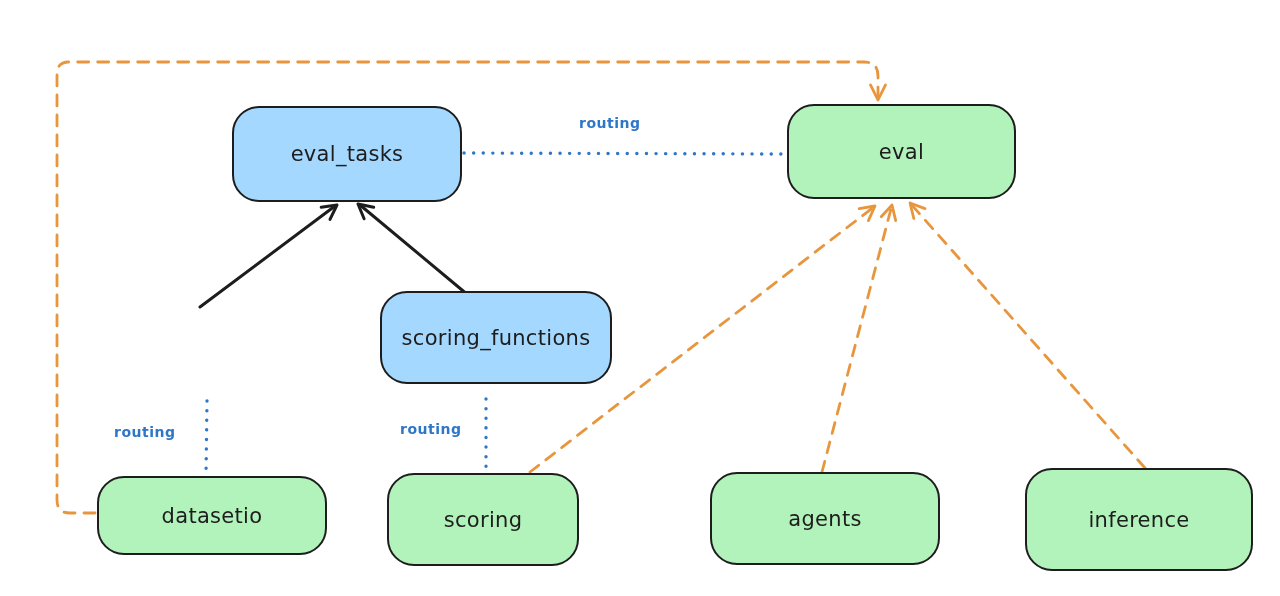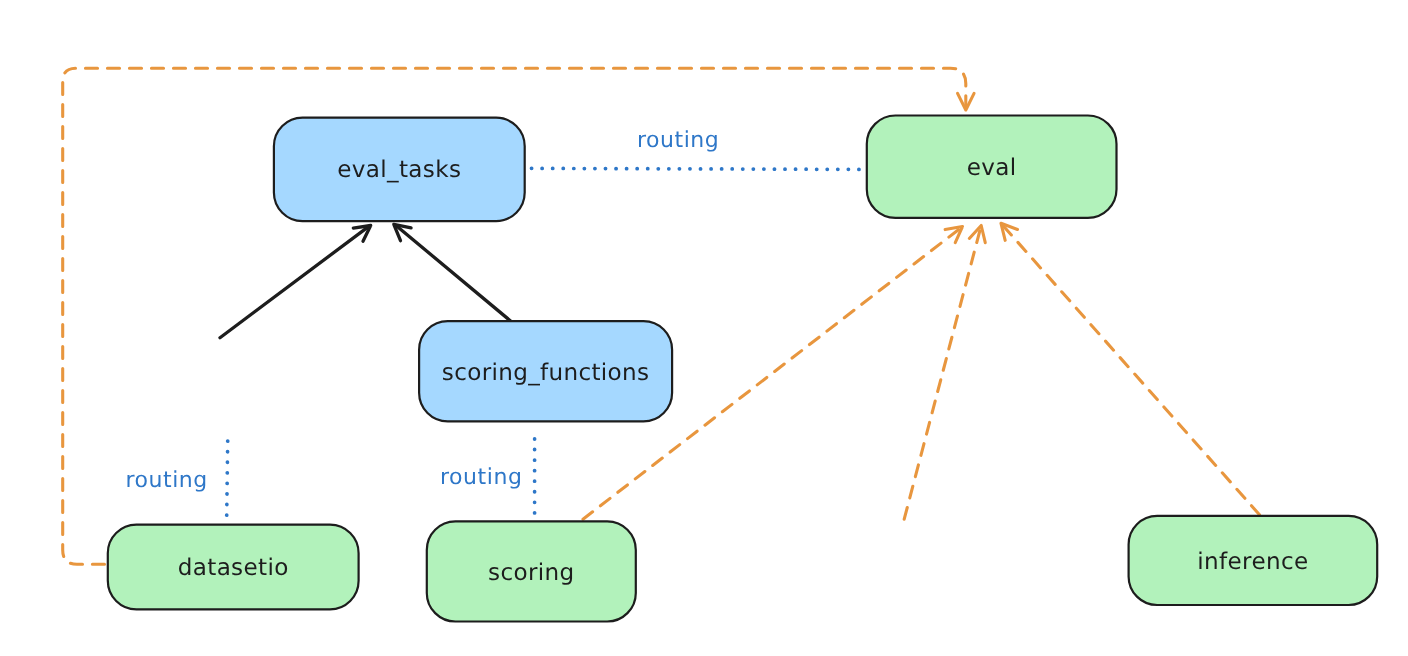--- a/index.html
+++ b/index.html
@@ -31,22 +31,22 @@
     font-size: 21px;
     color: #1d1d1d;
     letter-spacing: 0.3px;
     cursor: default;
   }
   .node.blue  { background: #a5d8ff; }
   .node.green { background: #b2f2bb; }
   .edge-label {
     position: absolute;
     color: #2e77c8;
-    font-size: 20px;
-    font-weight: normal;
+    font-size: 14px;
+    font-weight: bold;
     letter-spacing: 0.5px;
     white-space: nowrap;
   }
 </style>
 </head>
 <body>
 
 <div class="canvas">
 
   <svg class="edge-layer" viewBox="0 0 1280 596" fill="none" xmlns="http://www.w3.org/2000/svg">
@@ -81,43 +81,46 @@
       <path d="M 822 472 L 892 205" stroke-dasharray="11 9"></path>
       <path d="M 892 205 L 881.2 216.8 M 892 205 L 895.7 220.6"></path>
     </g>
 
     <g stroke="#e8963e" stroke-width="2.8" stroke-linecap="round">
       <path d="M 1145 468 L 910 203" stroke-dasharray="11 9"></path>
       <path d="M 910 203 L 913.8 218.5 M 910 203 L 925.0 208.6"></path>
     </g>
   </svg>
 
-  <div class="node blue" style="left:248px; top:106px; width:230px; height:96px;">
+  <div class="node blue" style="left:232px; top:106px; width:230px; height:96px;">
     <span>eval_tasks</span>
   </div>
 
   <div class="node green" style="left:787px; top:104px; width:229px; height:95px;">
     <span>eval</span>
   </div>
 
 
   <div class="node blue" style="left:380px; top:291px; width:232px; height:93px;">
     <span>scoring_functions</span>
   </div>
 
   <div class="node green" style="left:97px; top:476px; width:230px; height:79px;">
     <span>datasetio</span>
   </div>
 
   <div class="node green" style="left:387px; top:473px; width:192px; height:93px;">
     <span>scoring</span>
   </div>
 
+  <div class="node green" style="left:710px; top:472px; width:230px; height:93px;">
+    <span>agents</span>
+  </div>
 
-  <div class="node green" style="left:1025px; top:468px; width:228px; height:83px;">
+  <div class="node green" style="left:1025px; top:468px; width:228px; height:103px;">
     <span>inference</span>
   </div>
 
   <div class="edge-label" style="left:579px; top:115px;">routing</div>
 
   <div class="edge-label" style="left:114px; top:424px;">routing</div>
 
   <div class="edge-label" style="left:400px; top:421px;">routing</div>
 
 </div>

